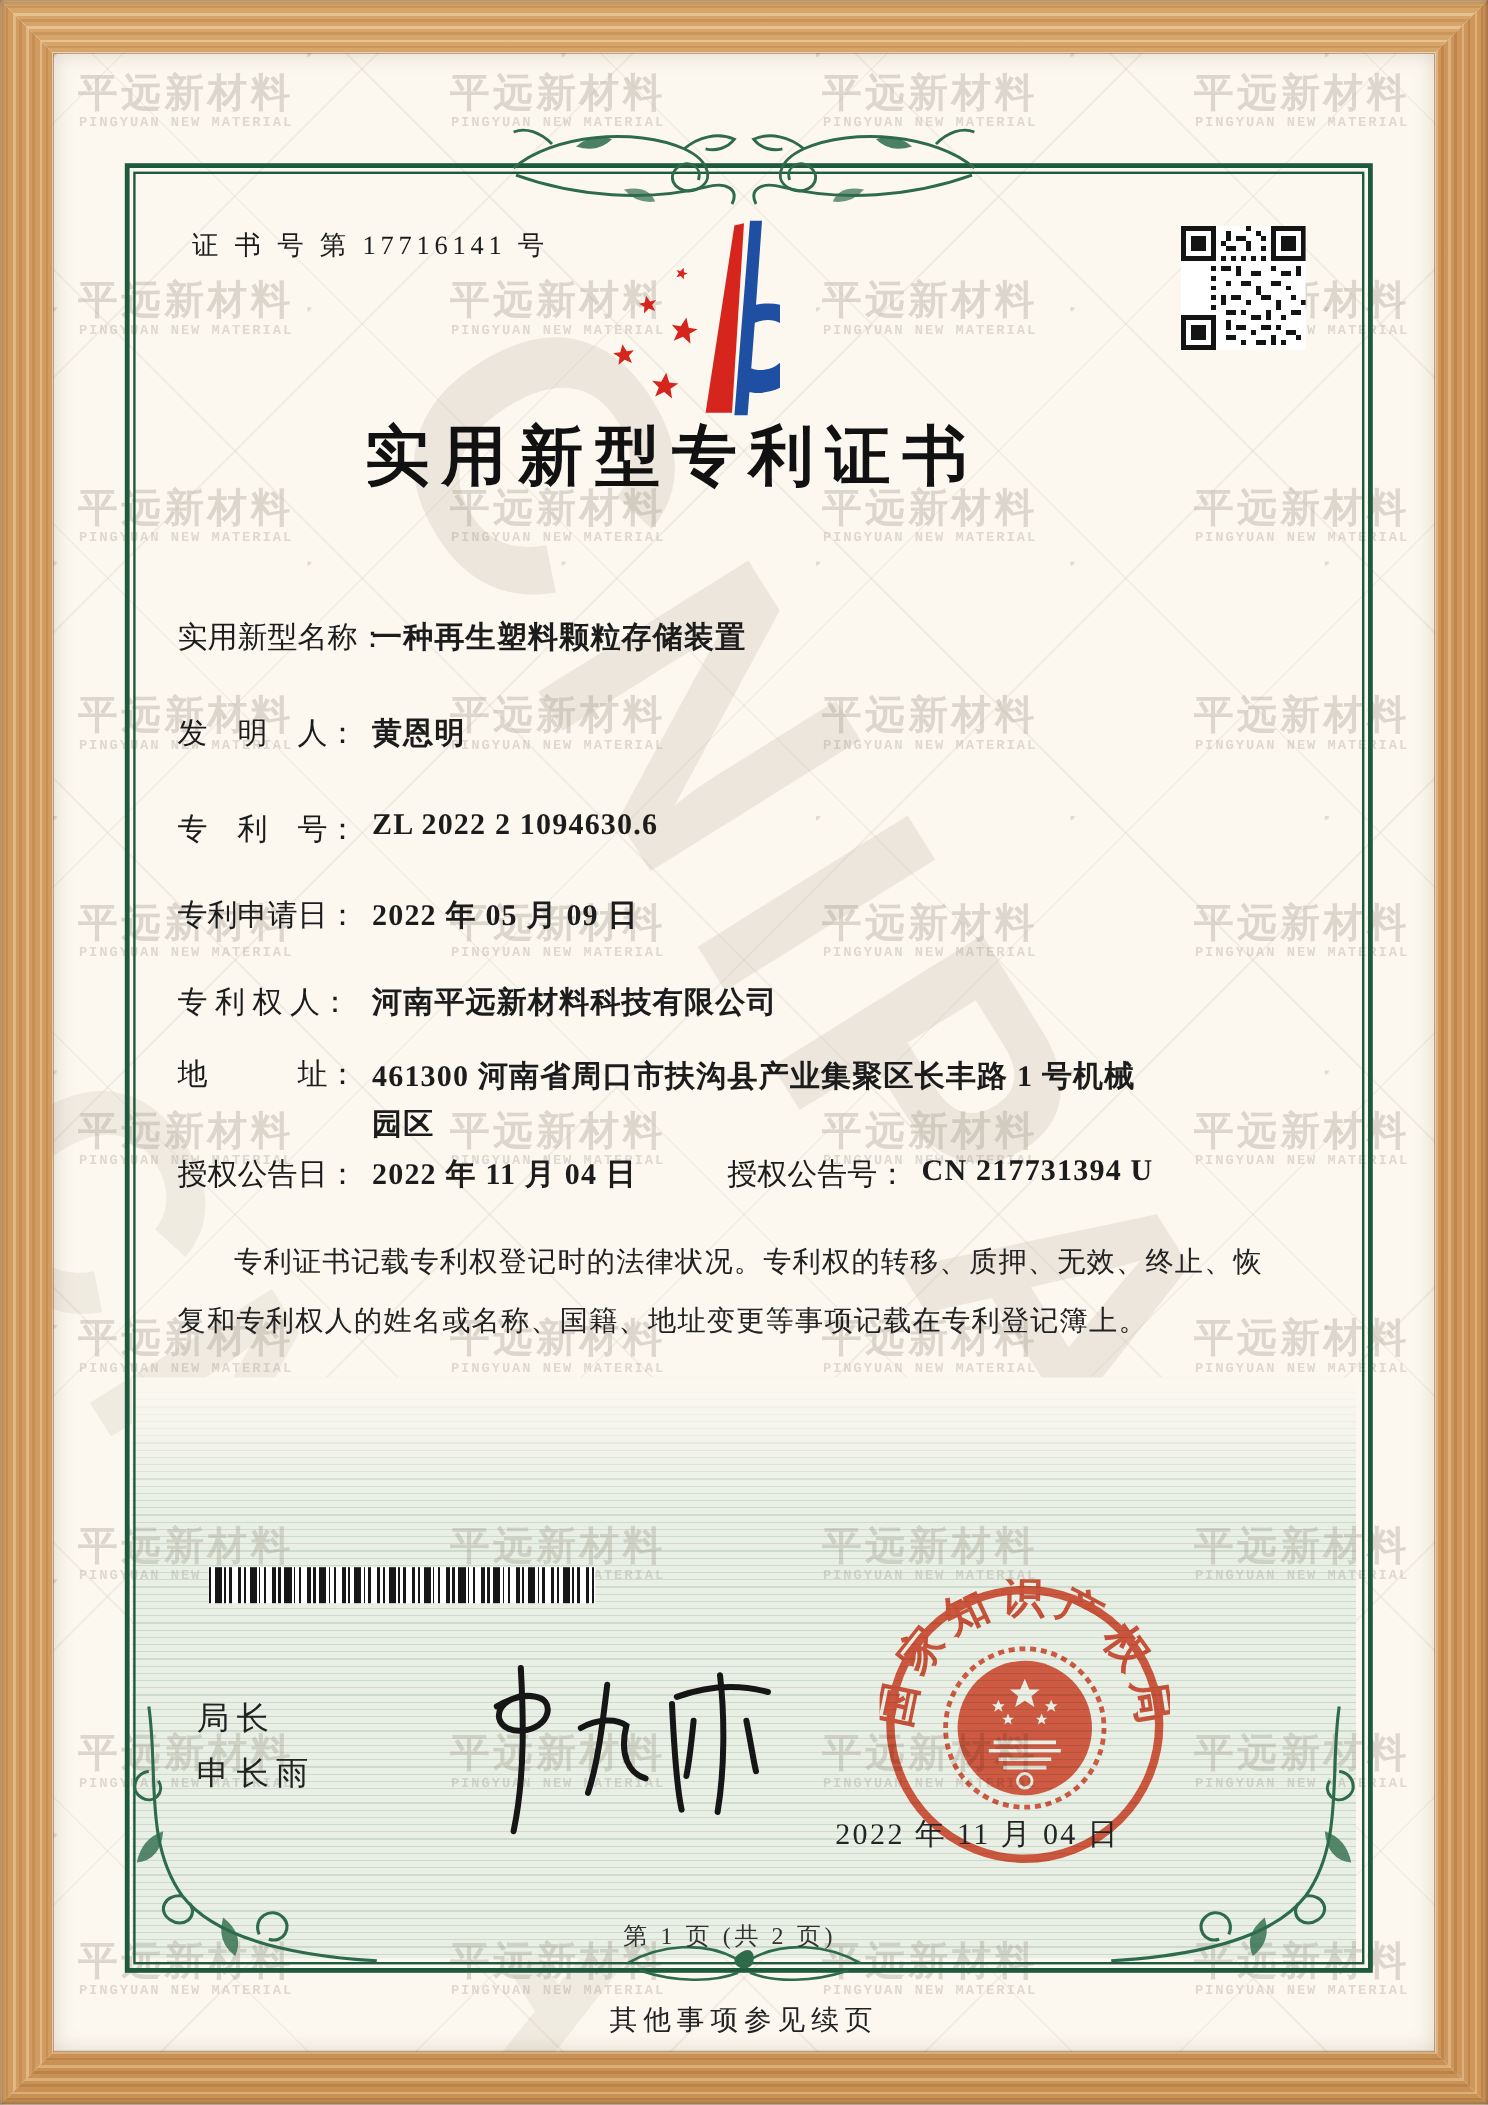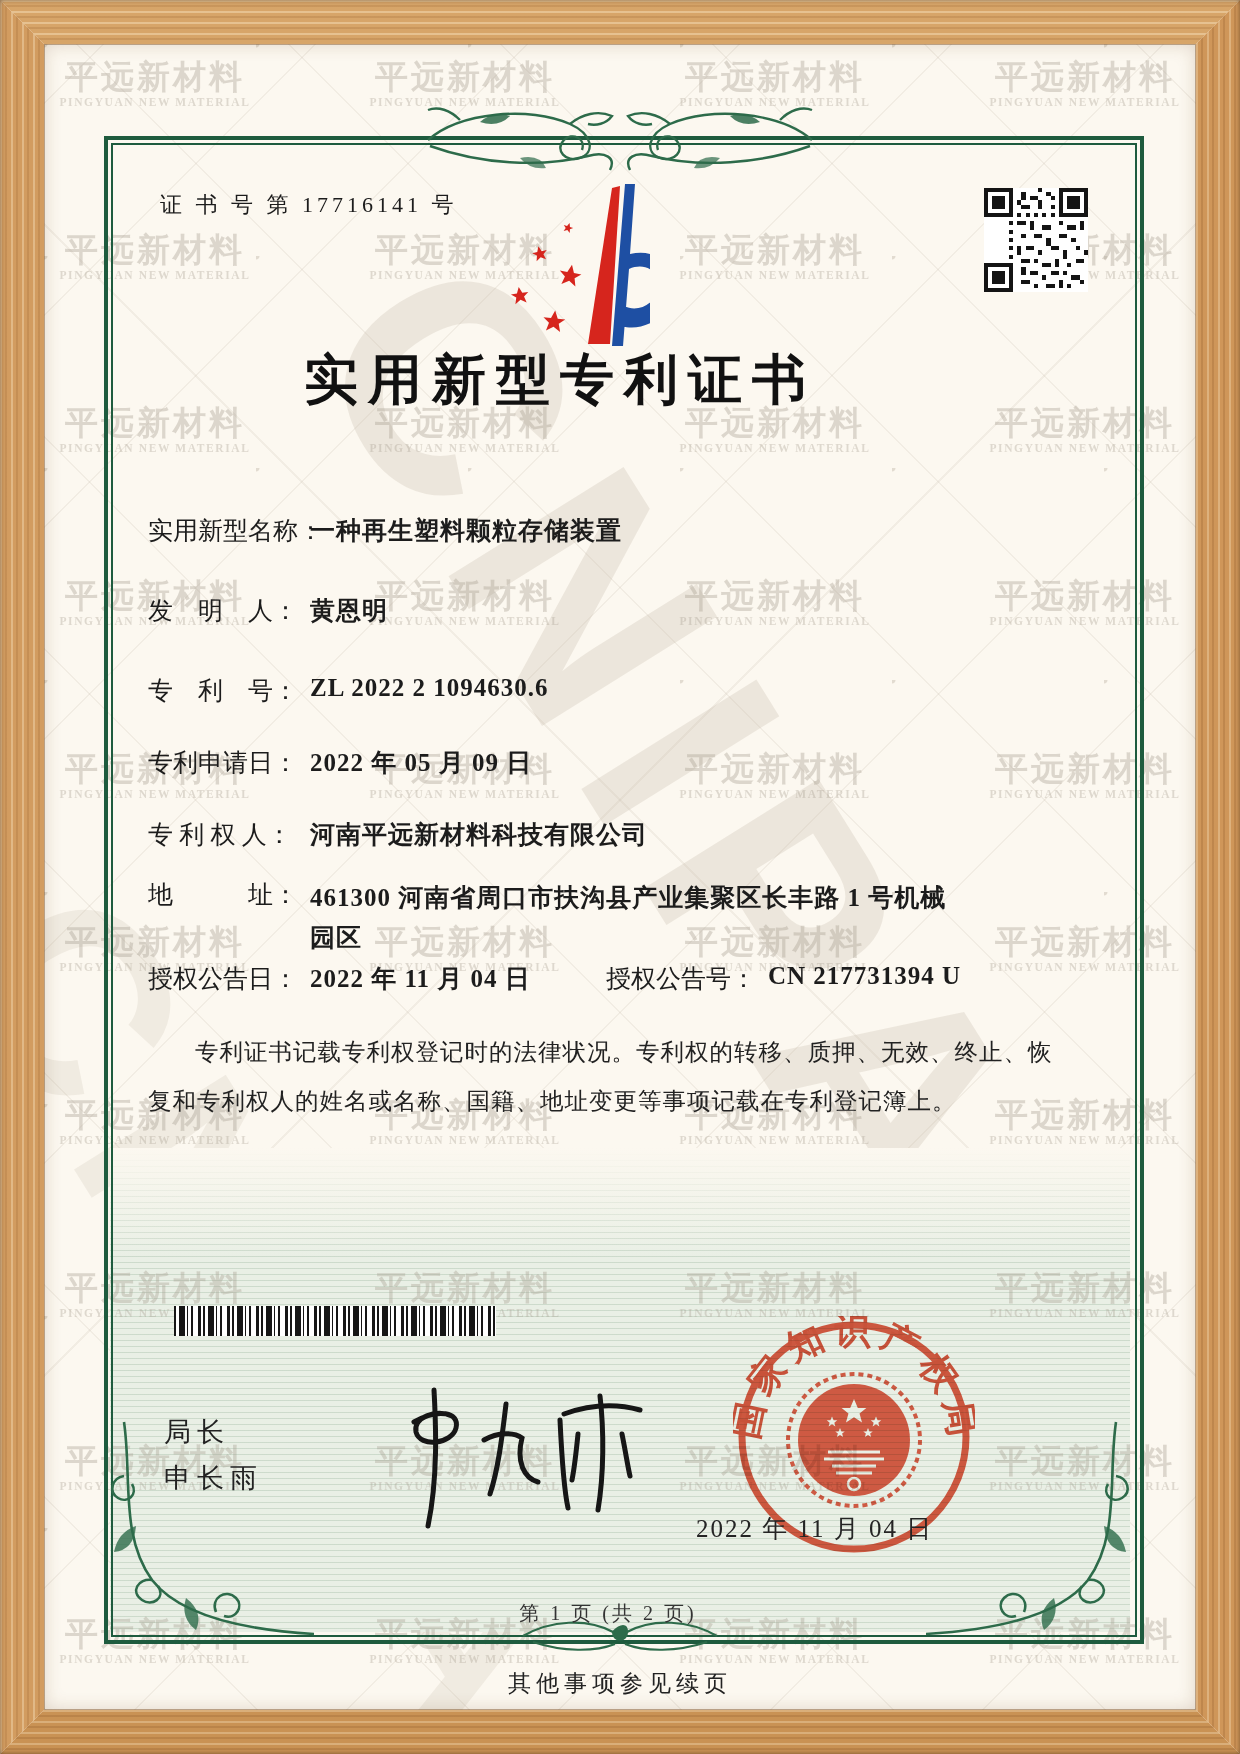--- a/index.html
+++ b/index.html
@@ -35,21 +35,21 @@
   .green-zone{position:absolute;left:110px;top:1148px;width:1020px;height:484px;z-index:1;pointer-events:none;
         background-color:#e9efe5;
         background-image:
           linear-gradient(180deg,#fcf8f0 0,rgba(252,248,240,0) 110px),
           repeating-linear-gradient(180deg,rgba(140,172,145,.30) 0 1px,rgba(0,0,0,0) 1px 6px);}
   #watermark-layer{position:absolute;inset:0;z-index:2;display:flex;flex-wrap:wrap;align-content:flex-start;
         overflow:hidden;pointer-events:none;}
   .wm-tile{width:310px;height:173px;display:flex;flex-direction:column;align-items:center;justify-content:center;}
   .wm-cn{font-family:"Liberation Sans",sans-serif;font-weight:700;font-size:33px;line-height:1;
         color:rgba(164,156,142,.36);letter-spacing:3px;}
-  .wm-en{font-family:Liberation Serif, serif;font-weight:700;font-size:11.5px;line-height:1.7;
+  .wm-en{font-family:Liberation Mono, monospace;font-weight:700;font-size:11.5px;line-height:1.7;
         color:rgba(164,156,142,.34);letter-spacing:1.6px;}
   
   .border-outer{position:absolute;left:104px;top:136px;width:1032px;height:1500px;border:4px solid #1e5b3e;z-index:3;pointer-events:none;}
   .border-inner{position:absolute;inset:3px;border:2px solid #1e5b3e;}
   .orn{position:absolute;z-index:3;pointer-events:none;}
   
   .txt{position:absolute;z-index:4;color:#1c1c1c;}
   .cert-number{left:160px;top:190px;font-size:22px;letter-spacing:4px;}
   .cert-title{left:60px;top:344px;width:1000px;text-align:center;font-size:54px;font-weight:900;letter-spacing:10px;color:#111;}
   .field-row{left:148px;font-size:25px;display:flex;align-items:flex-start;}

